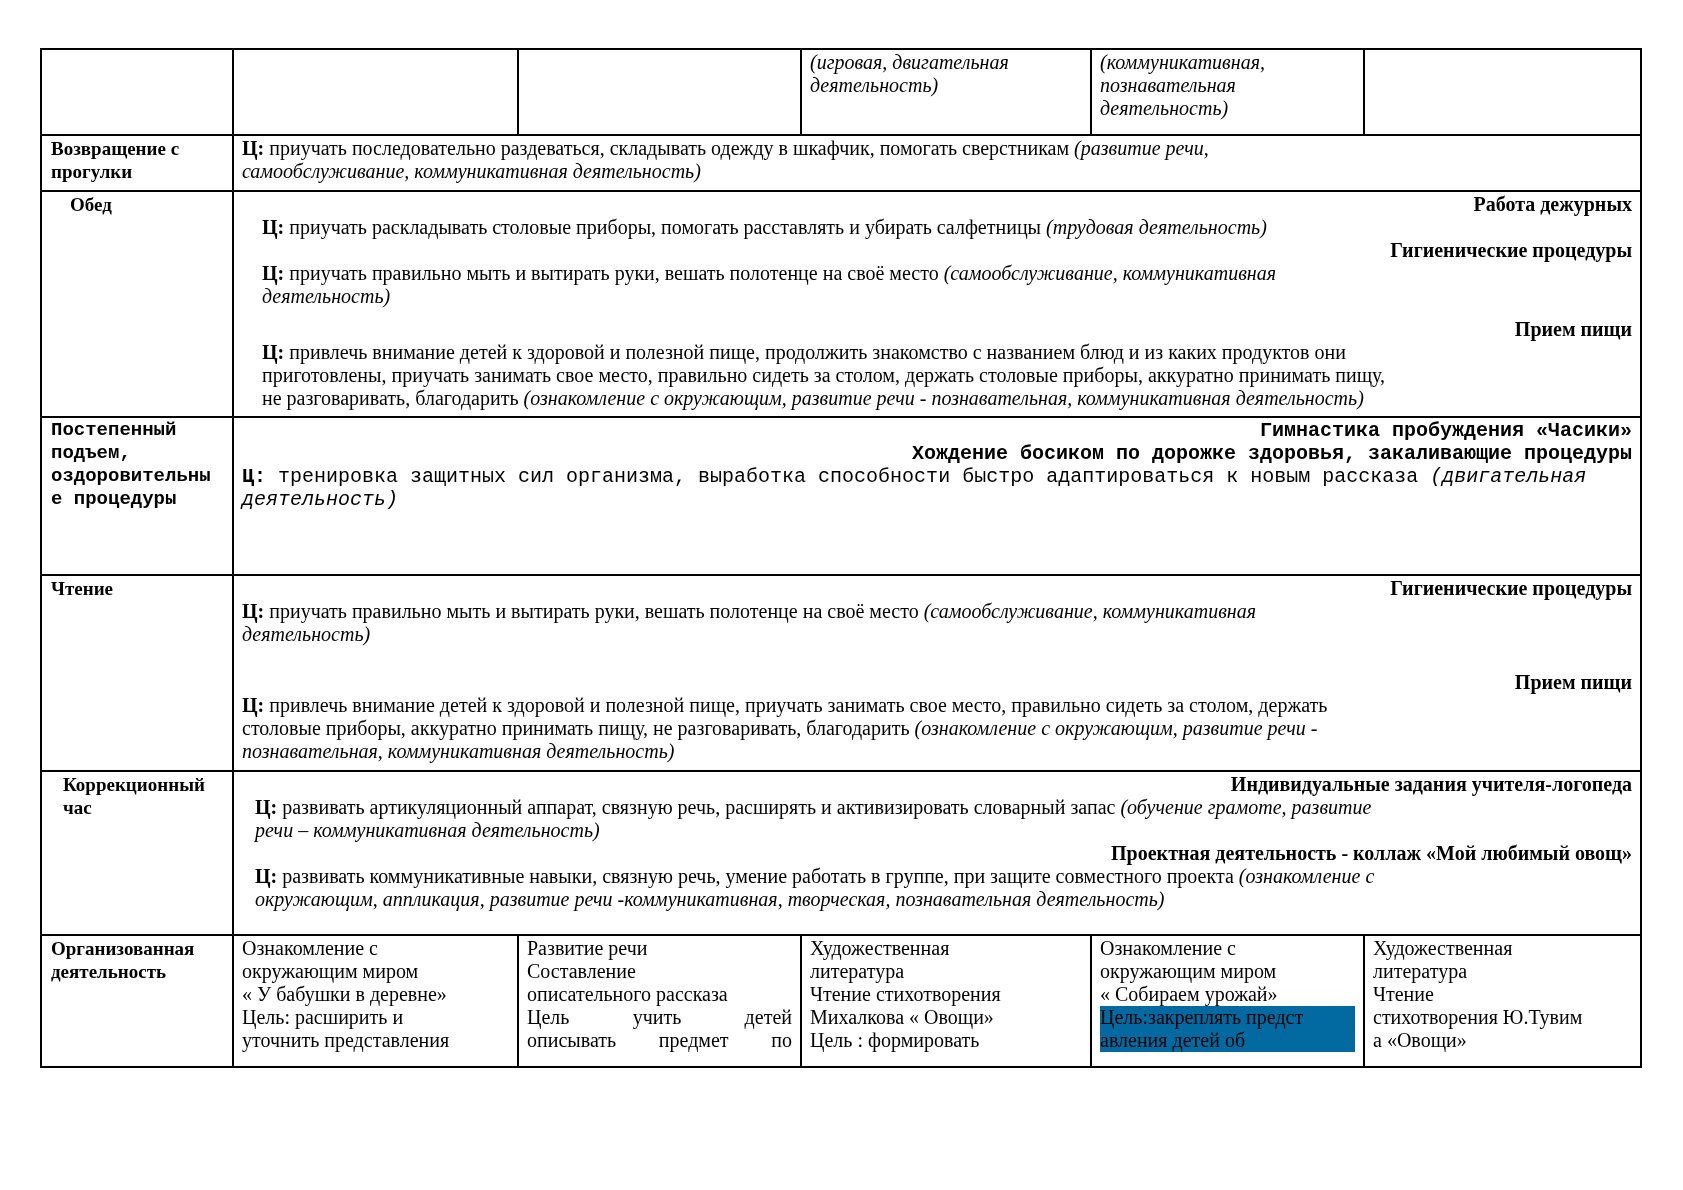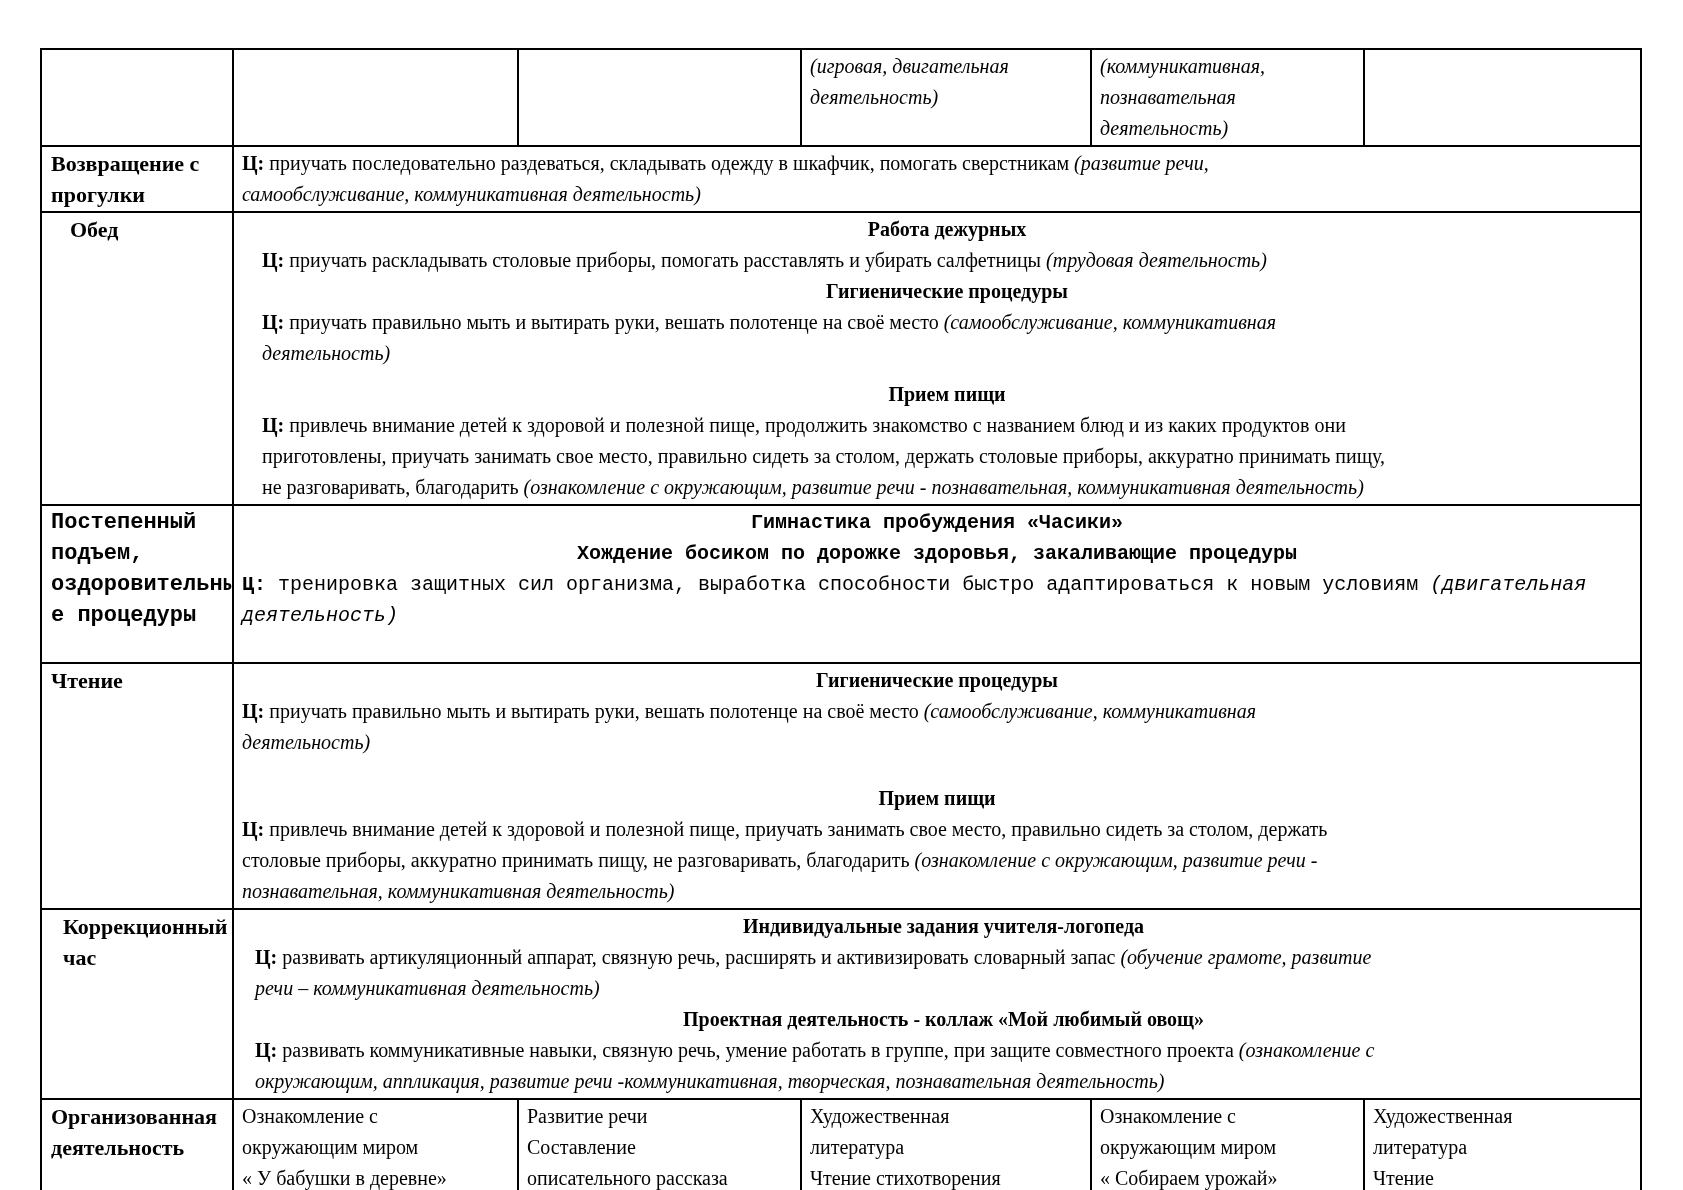--- a/index.html
+++ b/index.html
@@ -1,25 +1,25 @@
 <!DOCTYPE html>
 <html><head>
 <meta charset="utf-8">
 <style>
   html,body{margin:0;padding:0;background:#ffffff;}
   body{width:1683px;height:1190px;position:relative;overflow:hidden;
        font-family:"Liberation Serif", serif;color:#000;}
   .page{position:absolute;top:48px;left:40px;}
   table{border-collapse:collapse;table-layout:fixed;width:1600px;background:#fff;}
   td{border:2px solid #000;vertical-align:top;padding:1px 8px;
-     font-size:20px;line-height:31px;overflow:hidden;}
-  td.lbl{font-weight:bold;font-size:22px;padding-left:9px;}
+     font-size:20px;line-height:23px;overflow:hidden;}
+  td.lbl{font-weight:bold;font-size:19px;padding-left:9px;}
   p{margin:0;}
   .t{white-space:pre-line;}
-  .h{text-align:center;font-weight:bold;}
+  .h{text-align:right;font-weight:bold;}
   .it{font-style:italic;}
   b.c{font-weight:bold;}
   .sp-top{margin-top:10px;}
   .sp-top-lg{margin-top:25px;}
   
   tr.r1 td{height:82px;}
   tr.r2 td{height:52px;}
   tr.r3 td{height:222px;padding-left:28px;}
   tr.r4 td{height:52px;}
   tr.r5 td{height:154px;font-family:Liberation Mono, monospace;}
@@ -87,21 +87,21 @@
 
 
   <tr class="r5">
     <td class="lbl t">Постепенный
 подъем,
 оздоровительны
 е процедуры</td>
     <td colspan="5">
       <p class="h">Гимнастика пробуждения «Часики»</p>
       <p class="h">Хождение босиком по дорожке здоровья, закаливающие процедуры</p>
-      <p><b class="c t">Ц:</b><span class="t"> тренировка защитных сил организма, выработка способности быстро адаптироваться к новым условиям </span><i class="t">(двигательная
+      <p><b class="c t">Ц:</b><span class="t"> тренировка защитных сил организма, выработка способности быстро адаптироваться к новым рассказа </span><i class="t">(двигательная
 деятельность)</i></p>
     </td>
   </tr>
 
   <tr class="r6">
     <td class="lbl t">Чтение</td>
     <td colspan="5">
       <p class="h">Гигиенические процедуры</p>
       <p><b class="c t">Ц:</b><span class="t"> приучать правильно мыть и вытирать руки, вешать полотенце на своё место </span><i class="t">(самообслуживание, коммуникативная
 деятельность)</i></p>

